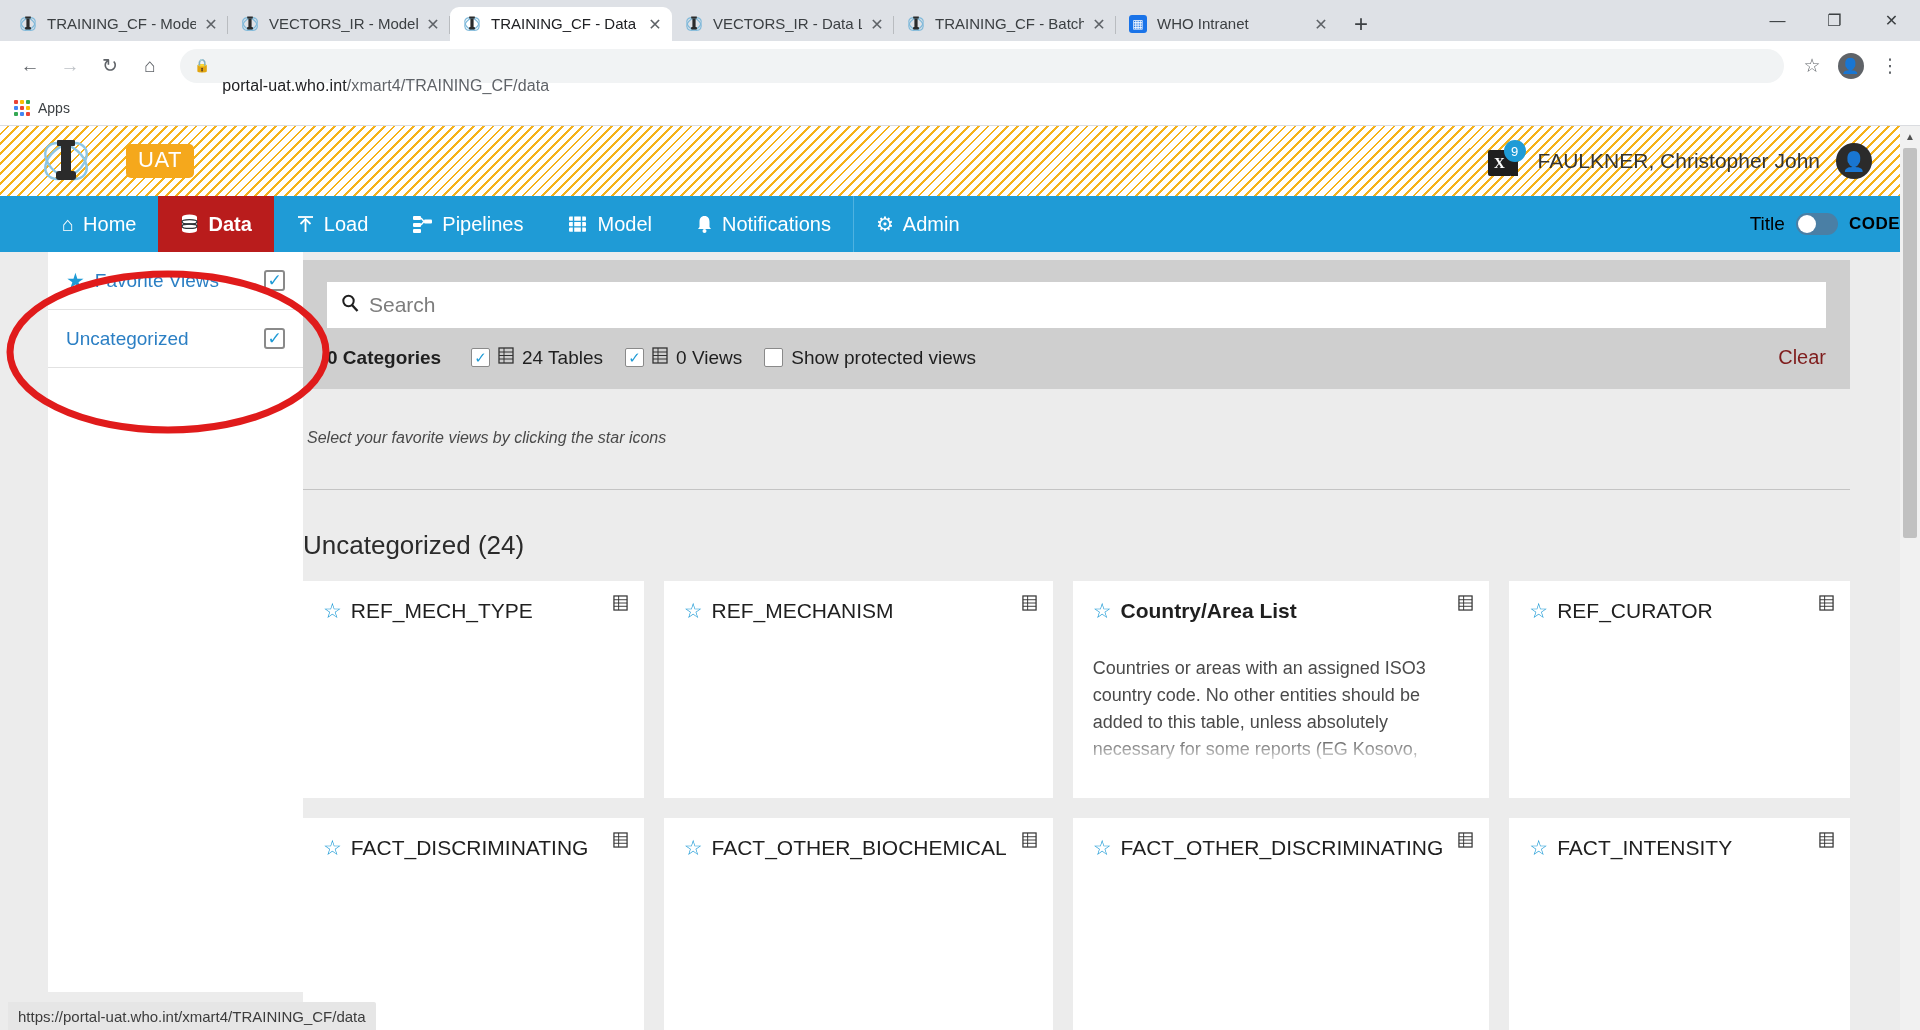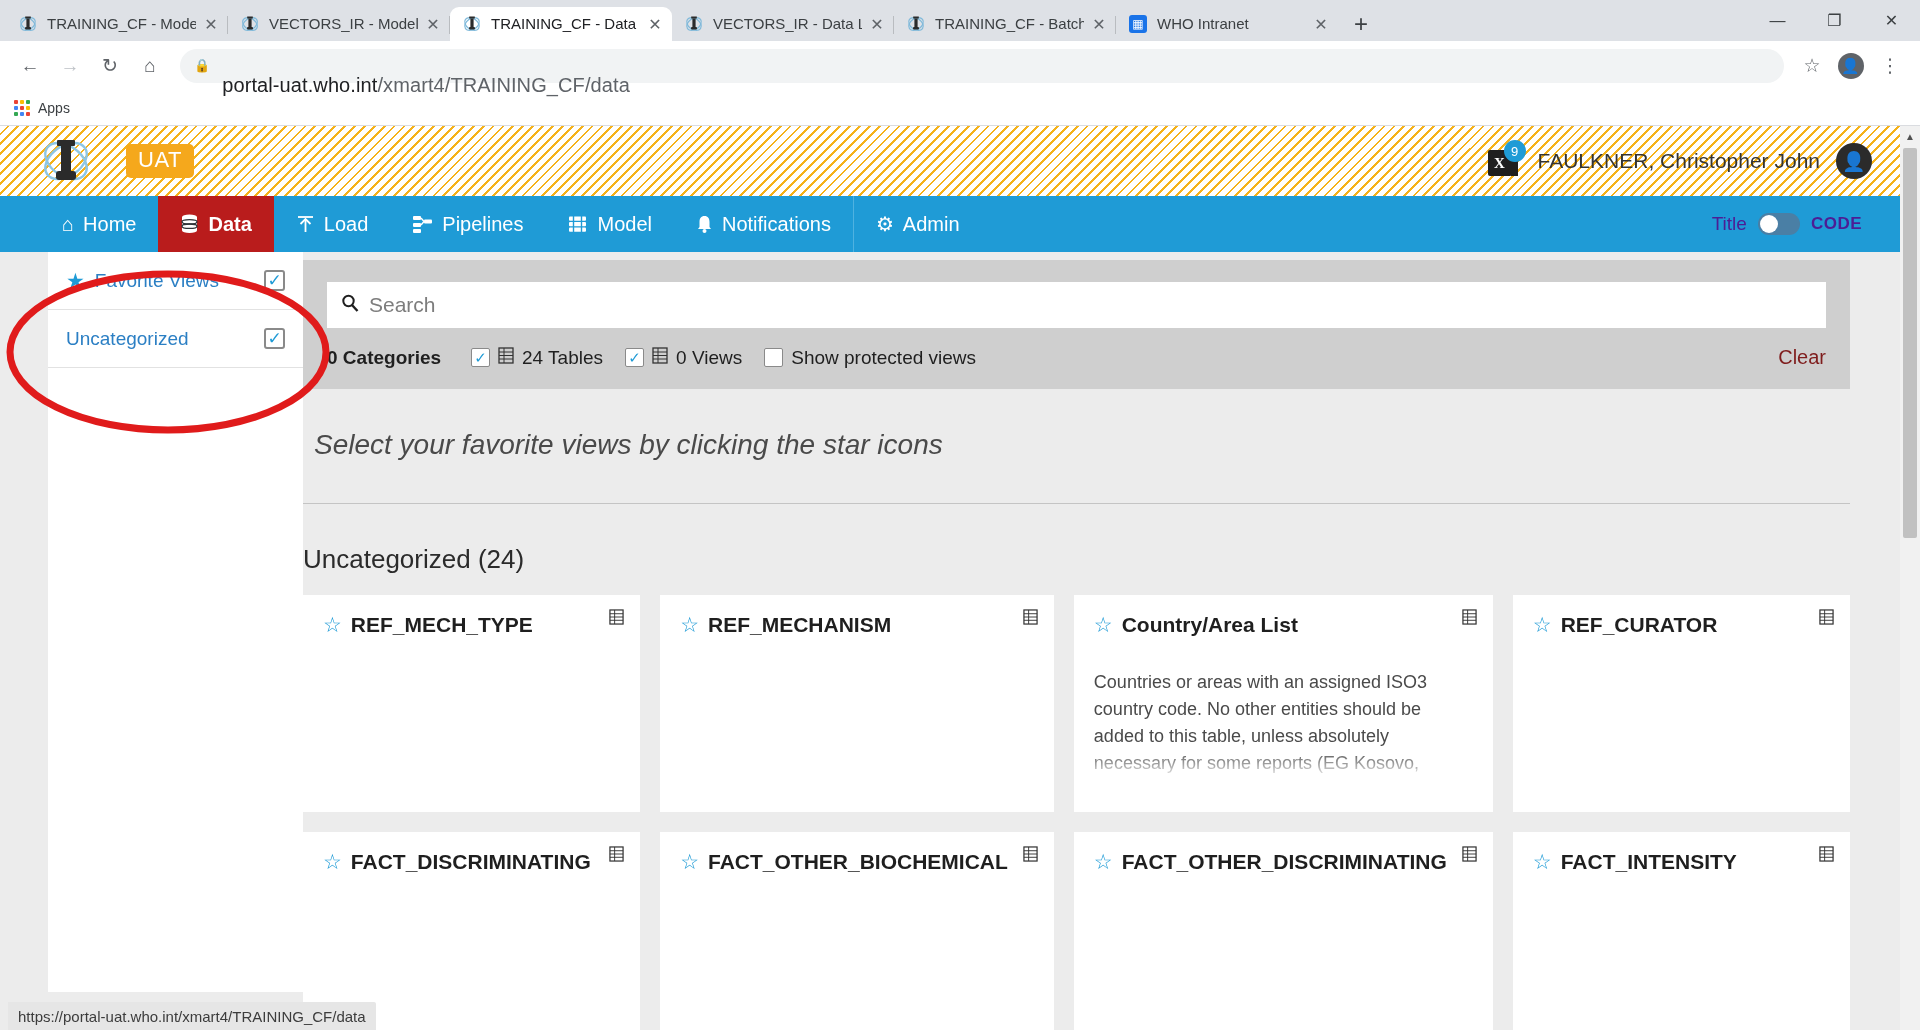--- a/index.html
+++ b/index.html
@@ -68,21 +68,21 @@
     width: 40px; height: 40px; display: flex; align-items: center;
     justify-content: center; color: #5f6368; font-size: 19px;
     border-radius: 50%;
   }
   .tb-btn.disabled { color: #bdc1c6; }
   .omnibox {
     flex: 1 1 auto; height: 34px; background: #f1f3f4; border-radius: 17px;
     display: flex; align-items: center; padding: 0 14px; margin: 0 8px 0 10px;
   }
   .omnibox .lock { font-size: 13px; color: #5f6368; margin-right: 12px; }
-  .omnibox .url { font-size: 20px; color: #202124; letter-spacing: .1px; margin-top: 40px; }
+  .omnibox .url { font-size: 16px; color: #202124; letter-spacing: .1px; margin-top: 40px; }
   .omnibox .url .dim { color: #5f6368; }
   .tb-right { display: flex; align-items: center; }
   .avatar-chrome {
     width: 26px; height: 26px; border-radius: 50%; background: #5f6368;
     display: flex; align-items: center; justify-content: center;
     color: #fff; font-size: 15px; margin: 0 6px;
   }
 
   .bookmarks {
     height: 36px; background: #ffffff; display: flex; align-items: center;
@@ -149,21 +149,21 @@
   }
   .nav-item {
     display: flex; align-items: center; gap: 9px; padding: 0 22px;
     color: #ffffff; font-size: 20px; white-space: nowrap;
   }
   .nav-item.active { background: #b91c1c; font-weight: bold; justify-content: flex-end; }
   .nav-item.sep { border-left: 1px solid #4fb2e0; }
   .nav-ico { display: flex; align-items: center; font-size: 20px; }
   .nav-right {
     margin-left: auto; display: flex; align-items: center; gap: 11px;
-    padding-right: 38px; color: #4c1d95;
+    color: #000000;
   }
   .nav-right .lbl { font-size: 19px; }
   .nav-right .lbl.code { font-size: 17px; font-weight: bold; letter-spacing: .5px; }
   .toggle {
     width: 42px; height: 22px; border-radius: 11px; background: #4a7fa5;
     position: relative;
   }
   .toggle .knob {
     position: absolute; left: 2px; top: 2px; width: 18px; height: 18px;
     border-radius: 50%; background: #ffffff;
@@ -206,39 +206,39 @@
   .chk-sm {
     width: 19px; height: 19px; border: 1px solid #8a8a8a; border-radius: 2px;
     background: #fff; display: flex; align-items: center; justify-content: center;
     color: #1f9bd6; font-size: 15px; line-height: 1;
   }
   .chk-sm.empty { color: transparent; }
   .tbl-ico { font-size: 17px; color: #333; }
   .clear-link { margin-left: auto; color: #7f1d1d; font-size: 20px; }
 
   .hint {
-    font-size: 28px; color: #4a4a4a; font-style: italic;
-    margin: 40px 0 0 0; padding-left: 11px;
+    font-size: 16px; color: #4a4a4a; font-style: italic;
+    margin: 40px 0 0 0; padding-left: 4px;
   }
   .rule { border-top: 1px solid #c4c4c4; margin: 42px 0 0 0; }
   .mart-desc {
     font-size: 20px; color: #4a4a4a; font-style: italic; margin-top: 38px;
   }
   .cat-title { font-size: 26px; color: #2b2b2b; margin-top: 40px; }
 
   .card-grid {
     display: grid; grid-template-columns: repeat(4, 1fr); gap: 20px;
     margin-top: 20px;
   }
   .card {
     background: #ffffff; height: 217px; padding: 18px 20px 0; position: relative;
   }
   .card .card-head { display: flex; align-items: flex-start; gap: 9px; padding-right: 26px; }
   .card .star-out { color: #1f9bd6; font-size: 21px; line-height: 1.15; }
-  .card .card-name { font-size: 21px; color: #1f1f1f; line-height: 1.15; font-weight: bold; }
+  .card .card-name { font-size: 21px; color: #1f1f1f; line-height: 1.15; }
   .card .card-name.bold { font-weight: bold; }
   .card .card-type-ico {
     position: absolute; right: 16px; top: 14px; font-size: 17px; color: #333;
   }
   .card .card-desc {
     margin-top: 32px; font-size: 18px; line-height: 1.5; color: #4a4a4a;
     max-height: 112px; overflow: hidden;
     -webkit-mask-image: linear-gradient(to bottom, #000 72%, rgba(0,0,0,0) 99%);
             mask-image: linear-gradient(to bottom, #000 72%, rgba(0,0,0,0) 99%);
   }

